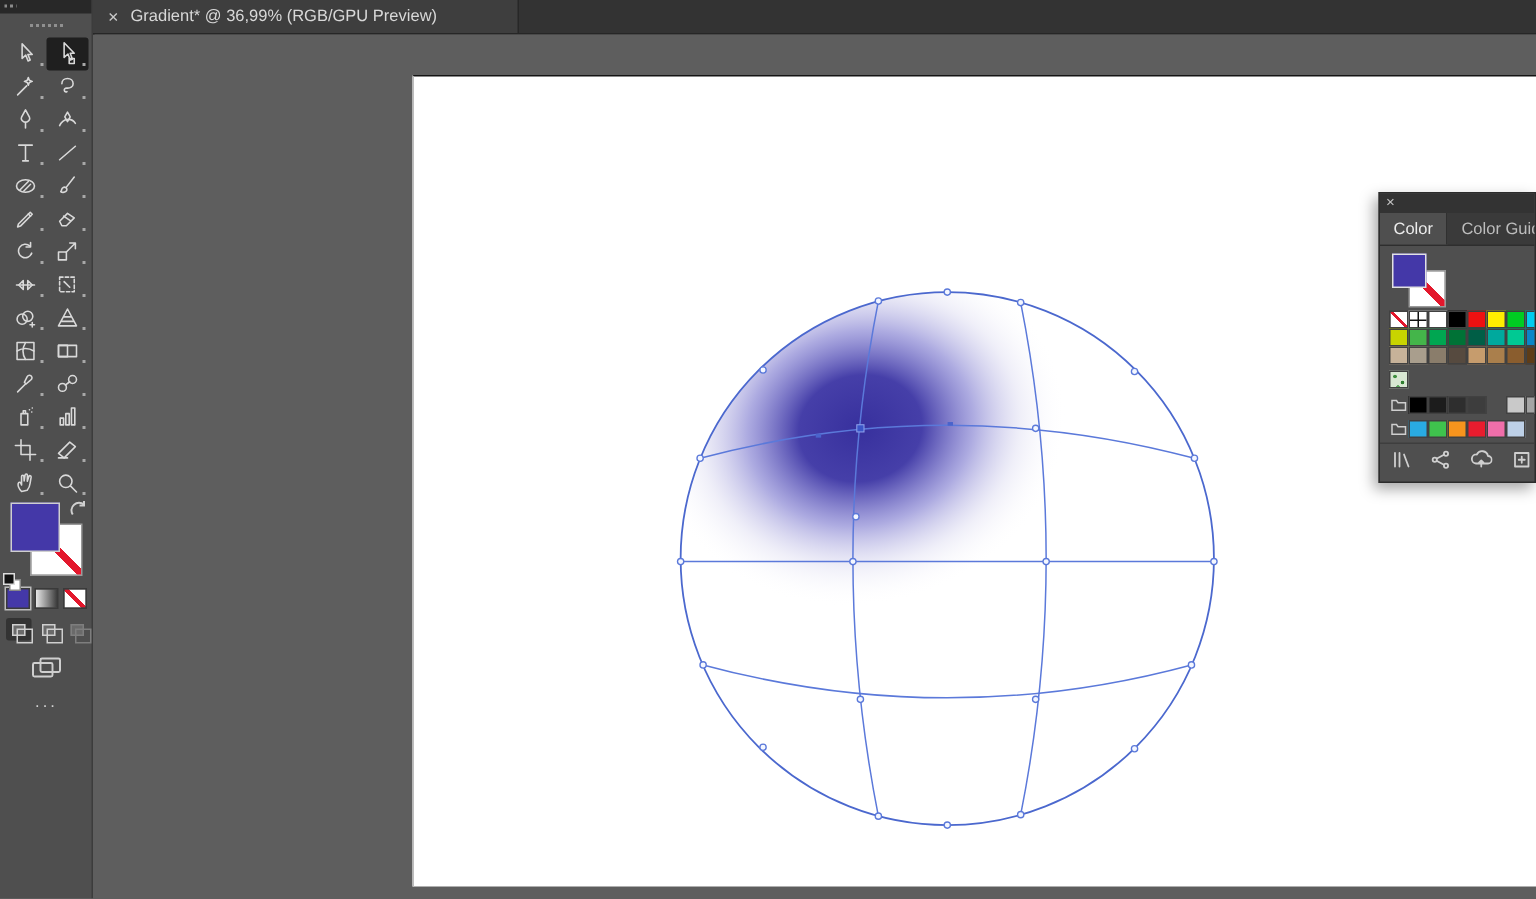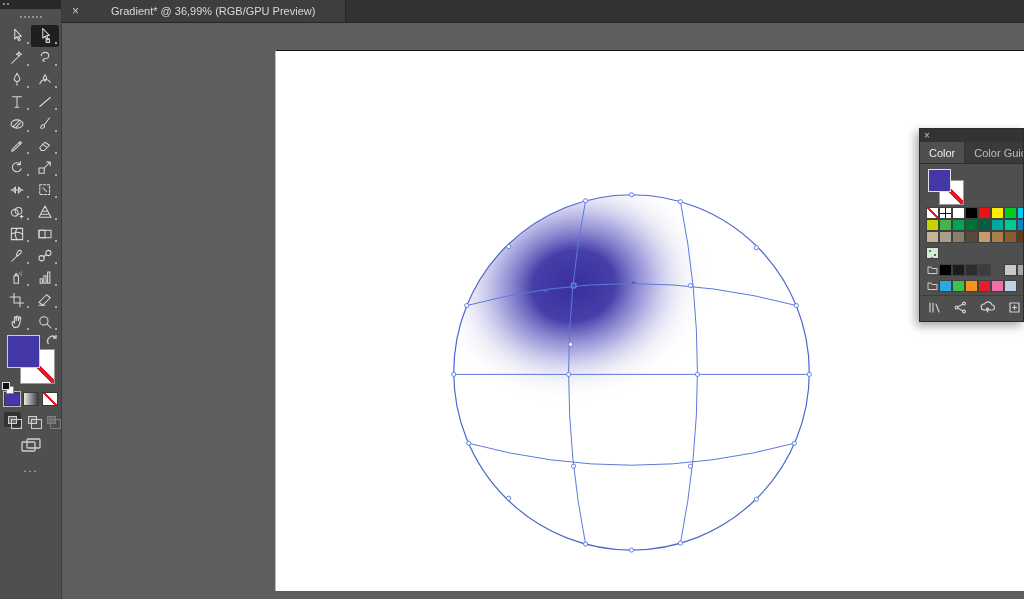--- a/index.html
+++ b/index.html
@@ -6,21 +6,21 @@
   *{box-sizing:border-box;}
   #app{position:relative;width:1024px;height:599px;overflow:hidden;
        font-family:"Liberation Sans",sans-serif;background:#5e5e5e;-webkit-user-select:none;user-select:none;}
 
   
   .tabbar{position:absolute;left:62px;top:0;right:0;height:23px;background:#333;
           border-bottom:1px solid #262626;display:flex;}
   .doc-tab{width:284px;height:100%;background:#3e3e3e;border-right:1px solid #272727;
            display:flex;align-items:center;gap:8px;padding:0 10px;}
   .doc-tab .x{color:#c9c9c9;font-size:12px;line-height:1;cursor:pointer;}
-  .doc-tab .title{color:#d8d8d8;font-size:11px;white-space:nowrap;margin-left:24px;}
+  .doc-tab .title{color:#d8d8d8;font-size:11px;white-space:nowrap;}
 
   
   .toolbar{position:absolute;left:0;top:0;width:62px;height:599px;background:#4f4f4f;
            border-right:1px solid #3c3c3c;}
   .toolbar .dockstrip{height:9px;background:#282828;position:relative;}
   .toolbar .dockstrip i{position:absolute;left:3px;top:3px;width:8px;height:2px;
       background:repeating-linear-gradient(90deg,#8b8b8b 0 2px,transparent 2px 4px);}
   .toolbar .grip{height:15px;display:flex;align-items:center;justify-content:center;}
   .toolbar .grip i{width:22px;height:2px;
       background:repeating-linear-gradient(90deg,#909090 0 2px,transparent 2px 4px);}

